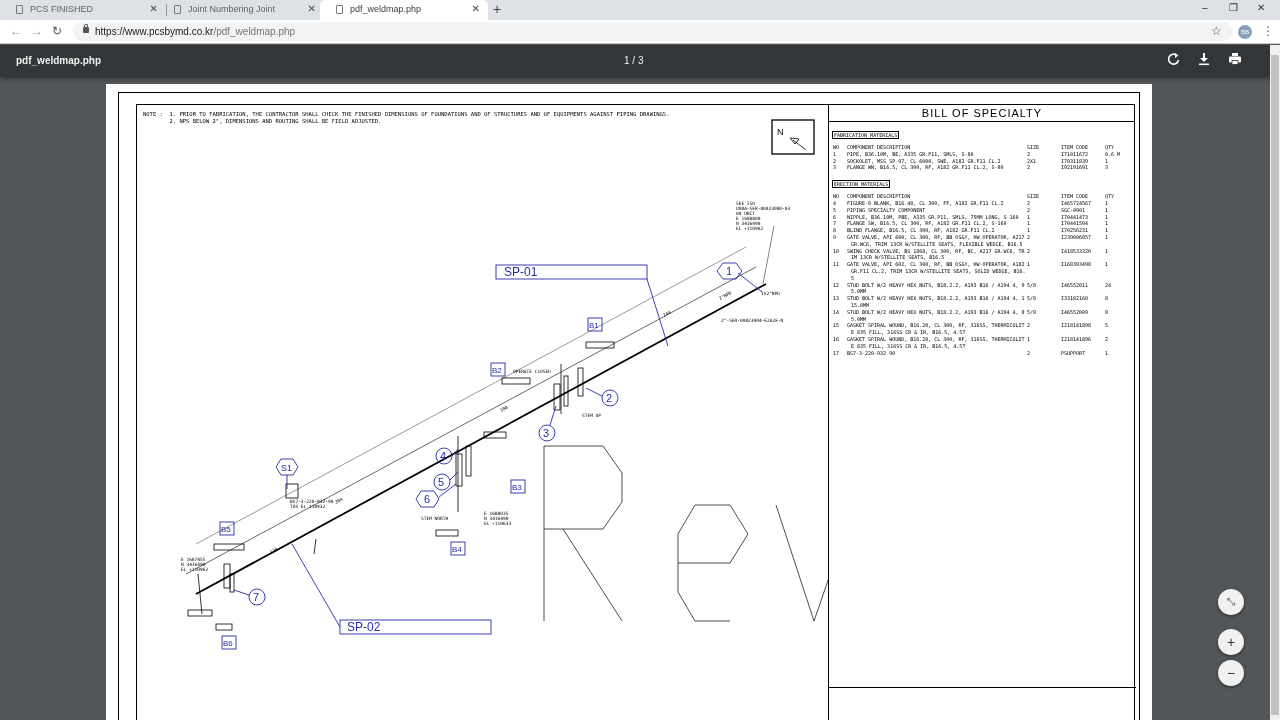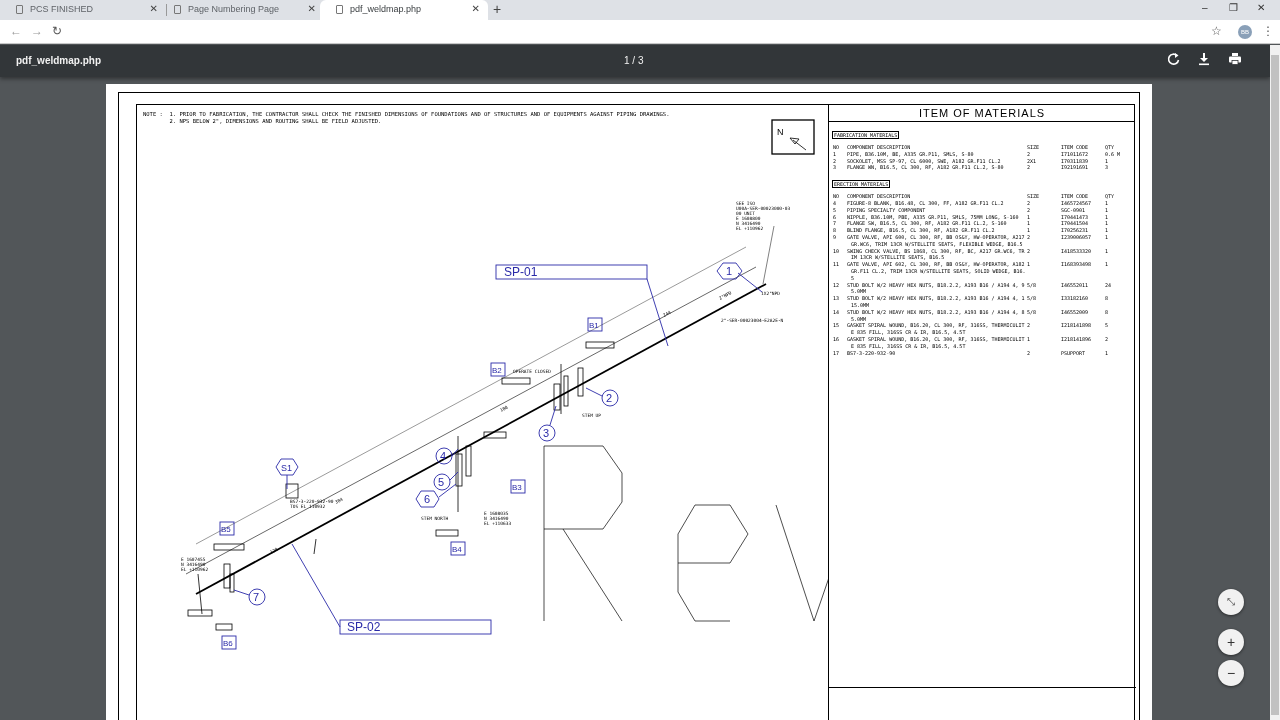--- a/index.html
+++ b/index.html
@@ -47,38 +47,42 @@
 
 <div class="tabbar">
   <div class="tab" style="left:0;width:166px;">
     <span class="doc"></span>
     <span class="lbl">PCS FINISHED</span>
     <span class="x">✕</span>
   </div>
   <div class="tabsep" style="left:166px;"></div>
   <div class="tab" style="left:158px;width:166px;">
     <span class="doc"></span>
-    <span class="lbl">Page Numbering Page</span>
+    <span class="lbl">Joint Numbering Joint</span>
     <span class="x">✕</span>
   </div>
   <div class="tab active" style="left:320px;width:168px;">
     <span class="doc"></span>
     <span class="lbl">pdf_weldmap.php</span>
     <span class="x">✕</span>
   </div>
   <span class="newtab">+</span>
   <span class="winctl" style="left:1202px;">–</span>
   <span class="winctl" style="left:1229px;">❐</span>
   <span class="winctl" style="left:1257px;">✕</span>
 </div>
 
 <div class="omnibar">
   <span class="nav" style="left:10px;">←</span>
   <span class="nav" style="left:31px;">→</span>
   <span class="nav" style="left:52px;color:#555;">↻</span>
+  <div class="urlbox">
+    <span class="lock"></span>
+    <span class="url"><span>https://www.pcsbymd.co.kr</span><span class="path">/pdf_weldmap.php</span></span>
+  </div>
   <span class="star">☆</span>
   <span class="avatar">BB</span>
   <span class="kebab">⋮</span>
 </div>
 
 <div class="pdfbar">
   <span class="pdftitle">pdf_weldmap.php</span>
   <span class="pagecount">1 / 3</span>
   <span class="pdfbtn" style="left:1165px;">
     <svg width="14" height="14" viewBox="0 0 14 14">
@@ -224,21 +228,21 @@
     <g stroke="#000" stroke-width="0.7" fill="none">
       <path d="M438 537 V362 H497 L516 389 V418 L497 445 H438 M457 445 L516 537"></path>
       <path d="M624 537 H589 L572 508 V450 L589 421 H624 L642 450 L624 479 H572"></path>
       <path d="M670 421 L708 537 L748 421"></path>
       <path d="M786 566 H865"></path>
       <path d="M918 362 H937 L955 389 V508 L937 537 H918 L900 508 V389 Z"></path>
     </g>
   </svg>
 
   <div class="bom">
-    <div class="bom-title">ITEM OF MATERIALS</div>
+    <div class="bom-title">BILL OF SPECIALTY</div>
     <div class="bom-sec">FABRICATION MATERIALS</div>
     <div class="bom-row" style="margin-top:3px;">
       <span style="left:4px;">NO</span>
         <span style="left:18px;">COMPONENT DESCRIPTION</span>
         <span style="left:198px;">SIZE</span>
         <span style="left:232px;">ITEM CODE</span>
         <span style="left:276px;">QTY</span>
     </div>
     <div id="fab-rows">
         <div class="bom-row">

